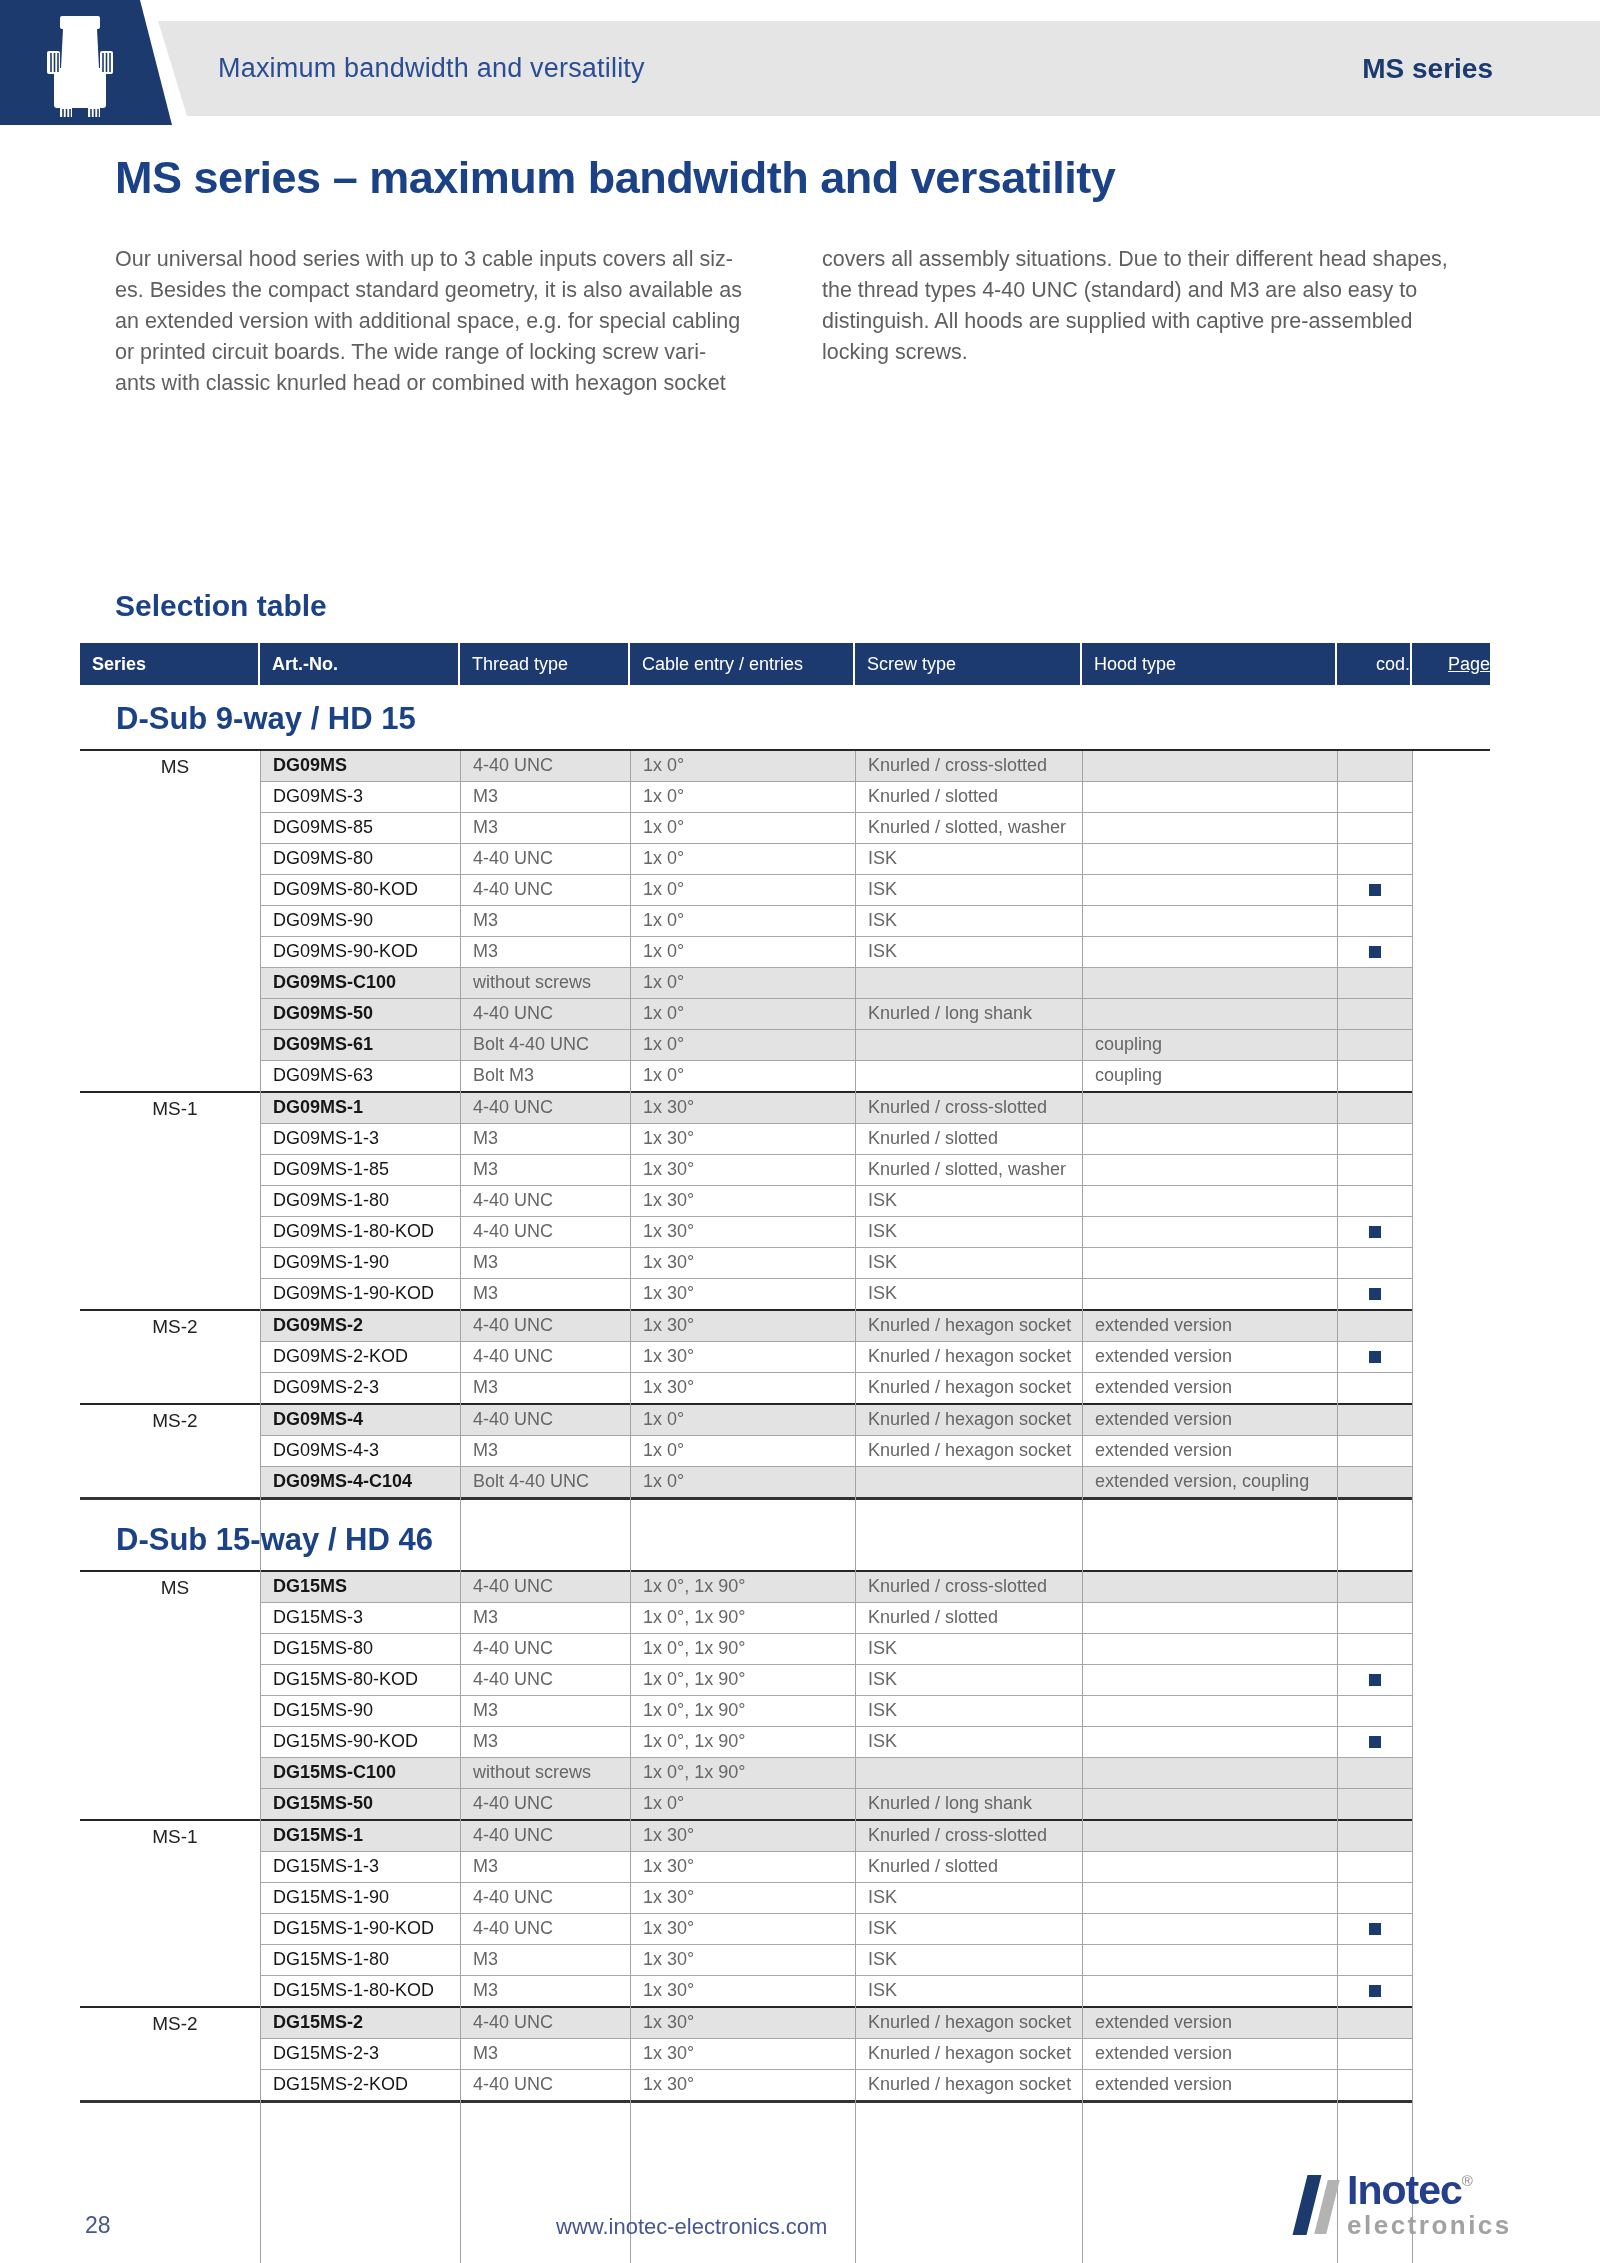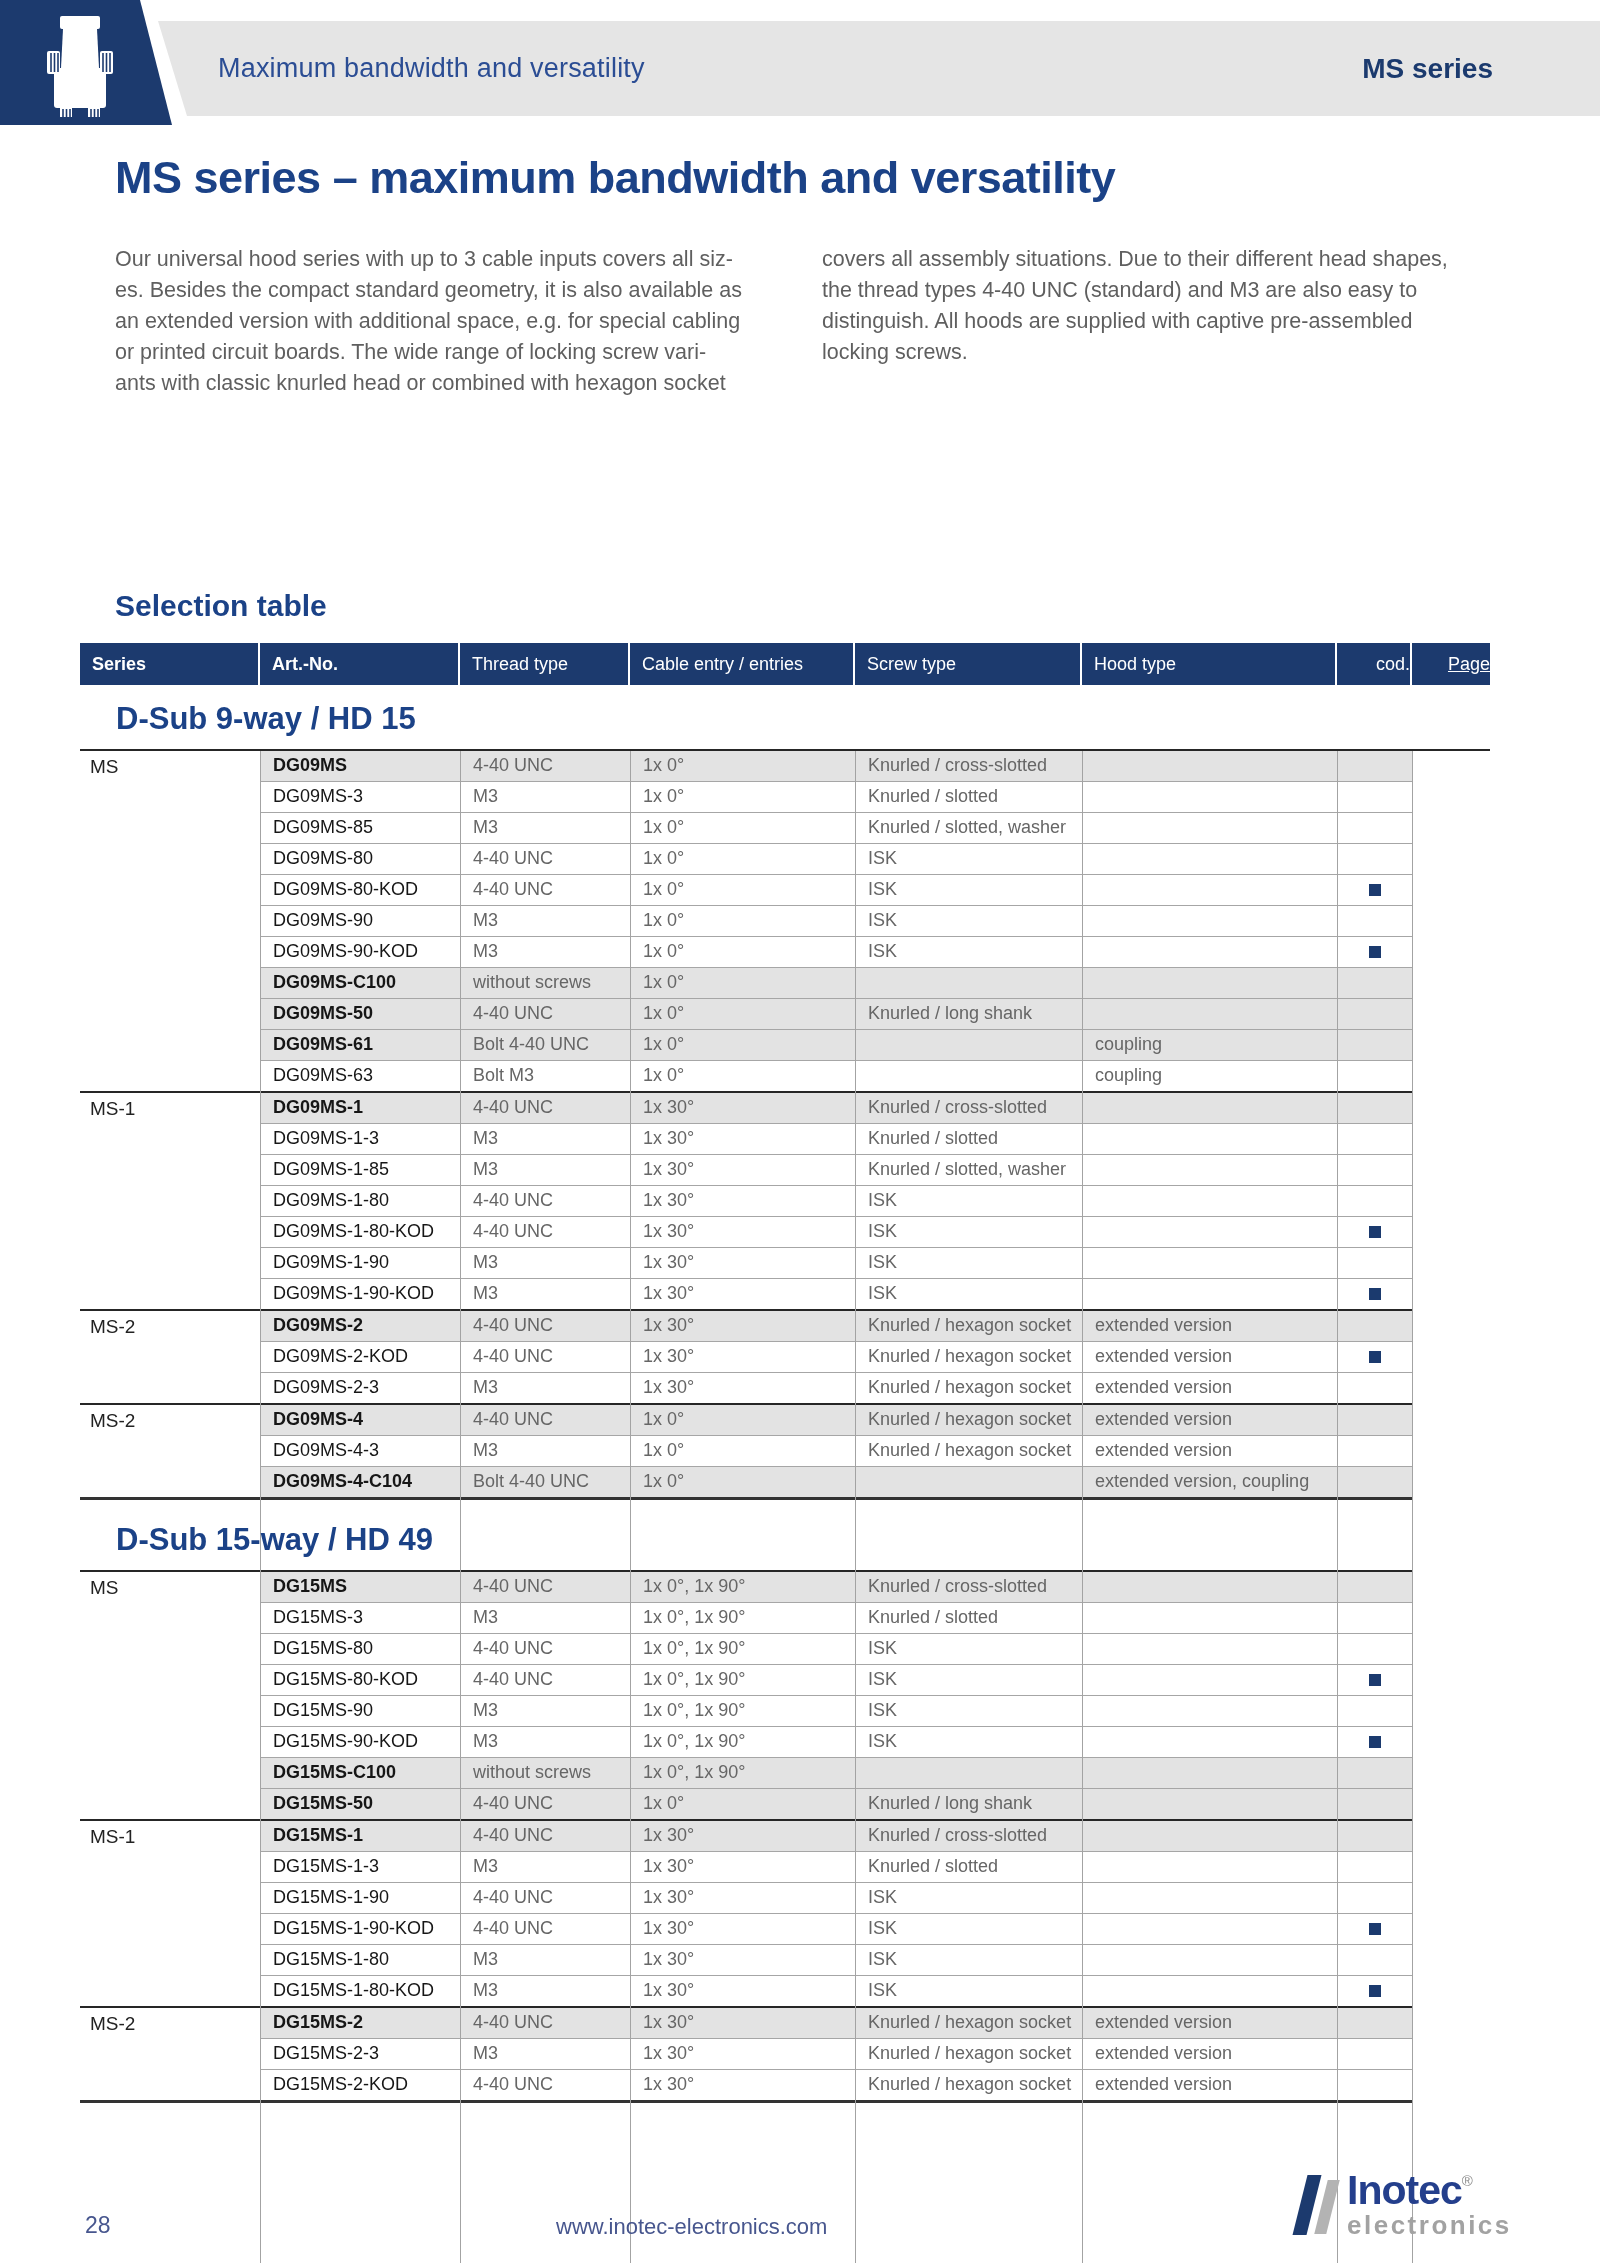--- a/index.html
+++ b/index.html
@@ -64,21 +64,21 @@
   
   .section-heading {
     margin:16px 0 12px 36px; font-size:31px; font-weight:bold; color:#1b4287;
   }
   .section:nth-child(2) .section-heading { margin-top:22px; }
   .sec-table { border-top:2px solid #262626; border-bottom:3px solid #333333; width:1410px; }
   .group { display:flex; }
   .group + .group { border-top:2px solid #262626; }
   .series-cell {
     width:180px; box-sizing:border-box; padding:5px 0 0 10px;
-    font-size:19px; color:#222222; background:#ffffff;
+    font-size:19px; color:#222222; background:#ffffff;text-align:center;
   }
   .rows { flex:1; }
   .row {
     display:grid; grid-template-columns:200px 170px 225px 227px 255px 75px 78px;
     height:30px; background:#ffffff;
   }
   .row:not(:last-child) { border-bottom:1px solid #a6a6a6; }
   .row.hl { background:#e3e3e3; }
   .cell {
     box-sizing:border-box; border-left:1px solid #a3a3a3;
@@ -415,21 +415,21 @@
                   <div class="cell screw"></div>
                   <div class="cell hood">extended version, coupling</div>
                   <div class="cell cod"></div>
                   <div class="cell page">33</div>
                 </div>
               </div>
             </div>
           </div>
         </div>
         <div class="section">
-          <div class="section-heading">D-Sub 15-way / HD 49</div>
+          <div class="section-heading">D-Sub 15-way / HD 46</div>
           <div class="sec-table">
             <div class="group">
               <div class="series-cell">MS</div>
               <div class="rows">
                 <div class="row hl">
                   <div class="cell art">DG15MS</div>
                   <div class="cell thread">4-40 UNC</div>
                   <div class="cell cable">1x 0°, 1x 90°</div>
                   <div class="cell screw">Knurled / cross-slotted</div>
                   <div class="cell hood"></div>

